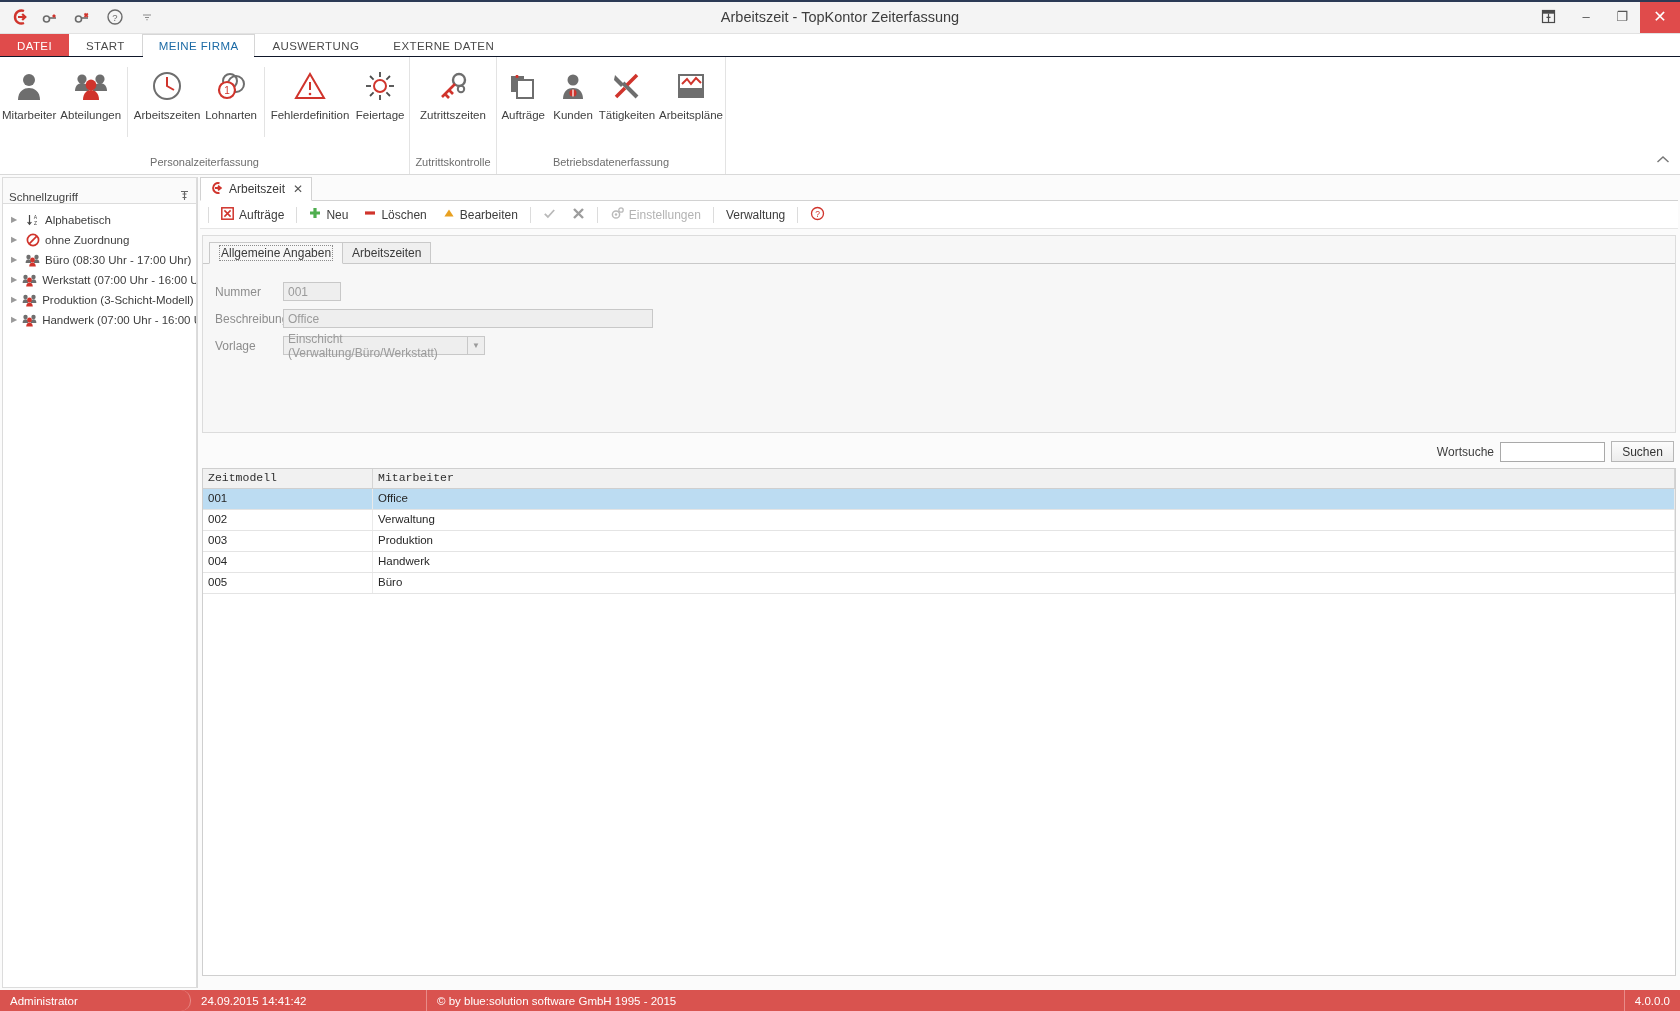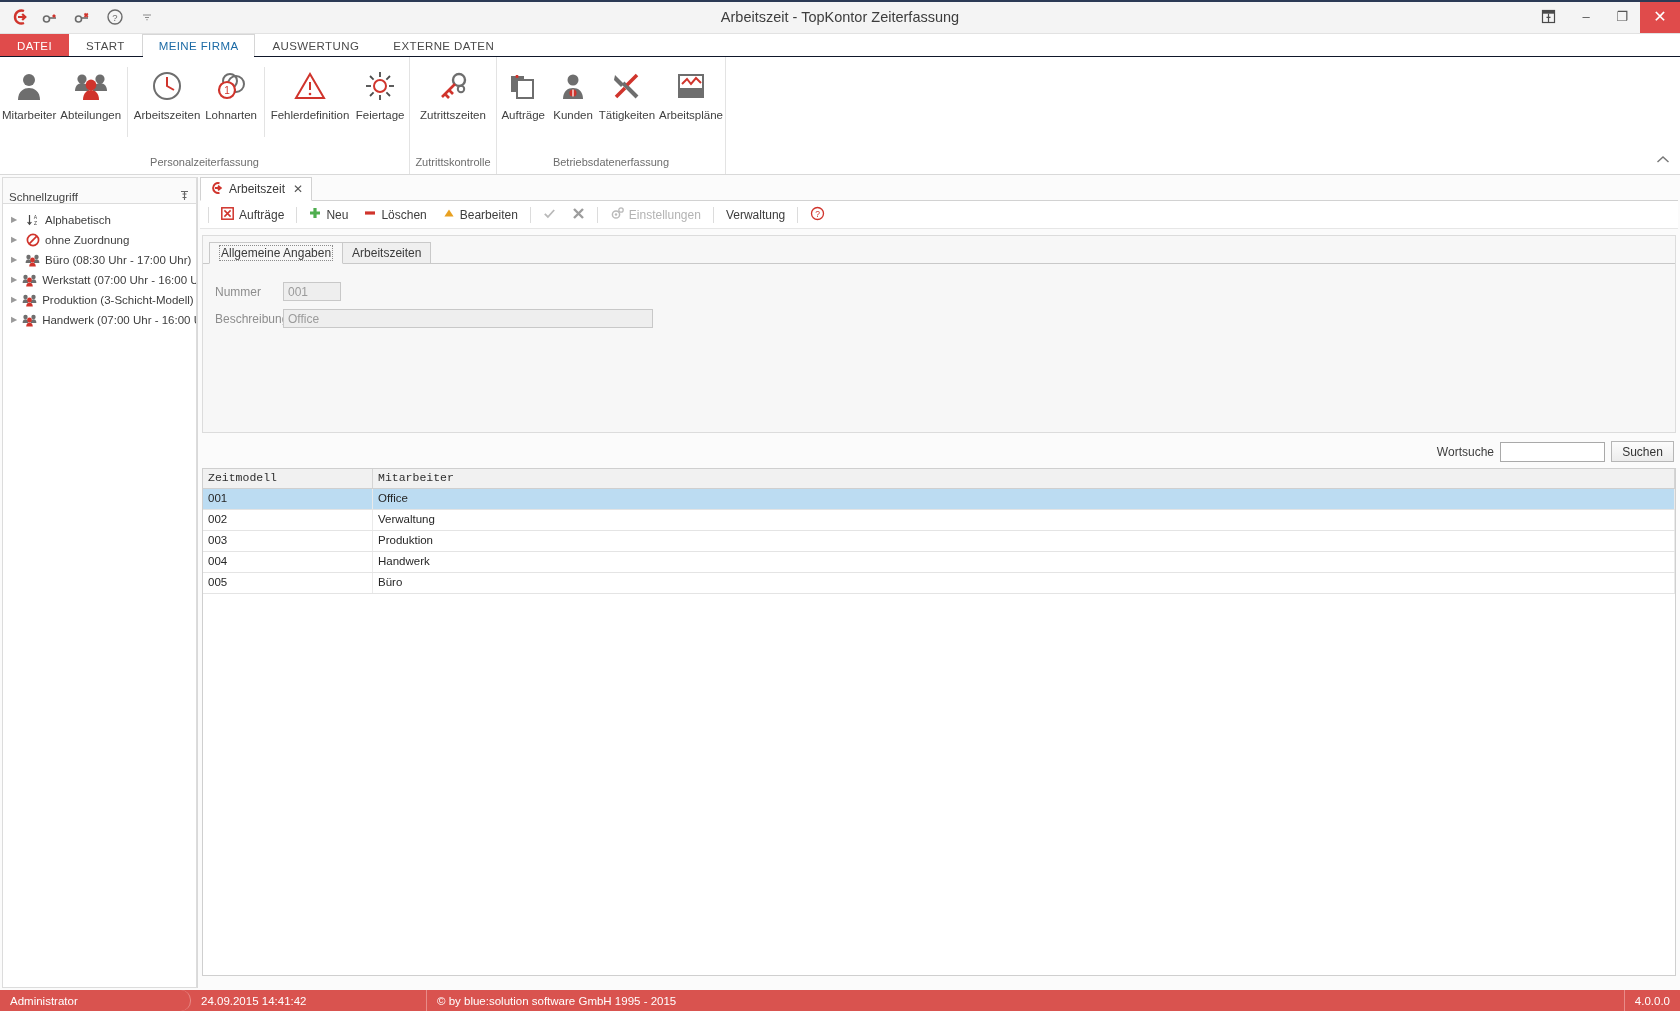--- a/index.html
+++ b/index.html
@@ -516,20 +516,27 @@
 
         <div class="form">
           <div class="frow">
             <span class="flabel">Nummer</span>
             <span class="finput num">001</span>
           </div>
           <div class="frow">
             <span class="flabel">Beschreibung</span>
             <span class="finput desc">Office</span>
           </div>
+          <div class="frow">
+            <span class="flabel">Vorlage</span>
+            <span class="fselect">
+              <span class="txt">Einschicht (Verwaltung/Büro/Werkstatt)</span>
+              <span class="arrow">▼</span>
+            </span>
+          </div>
         </div>
       </div>
 
       <div class="searchrow">
         <span class="lbl">Wortsuche</span>
         <input class="searchinput" type="text" value="" style="">
         <button class="searchbtn">Suchen</button>
       </div>
 
       <div class="grid">

